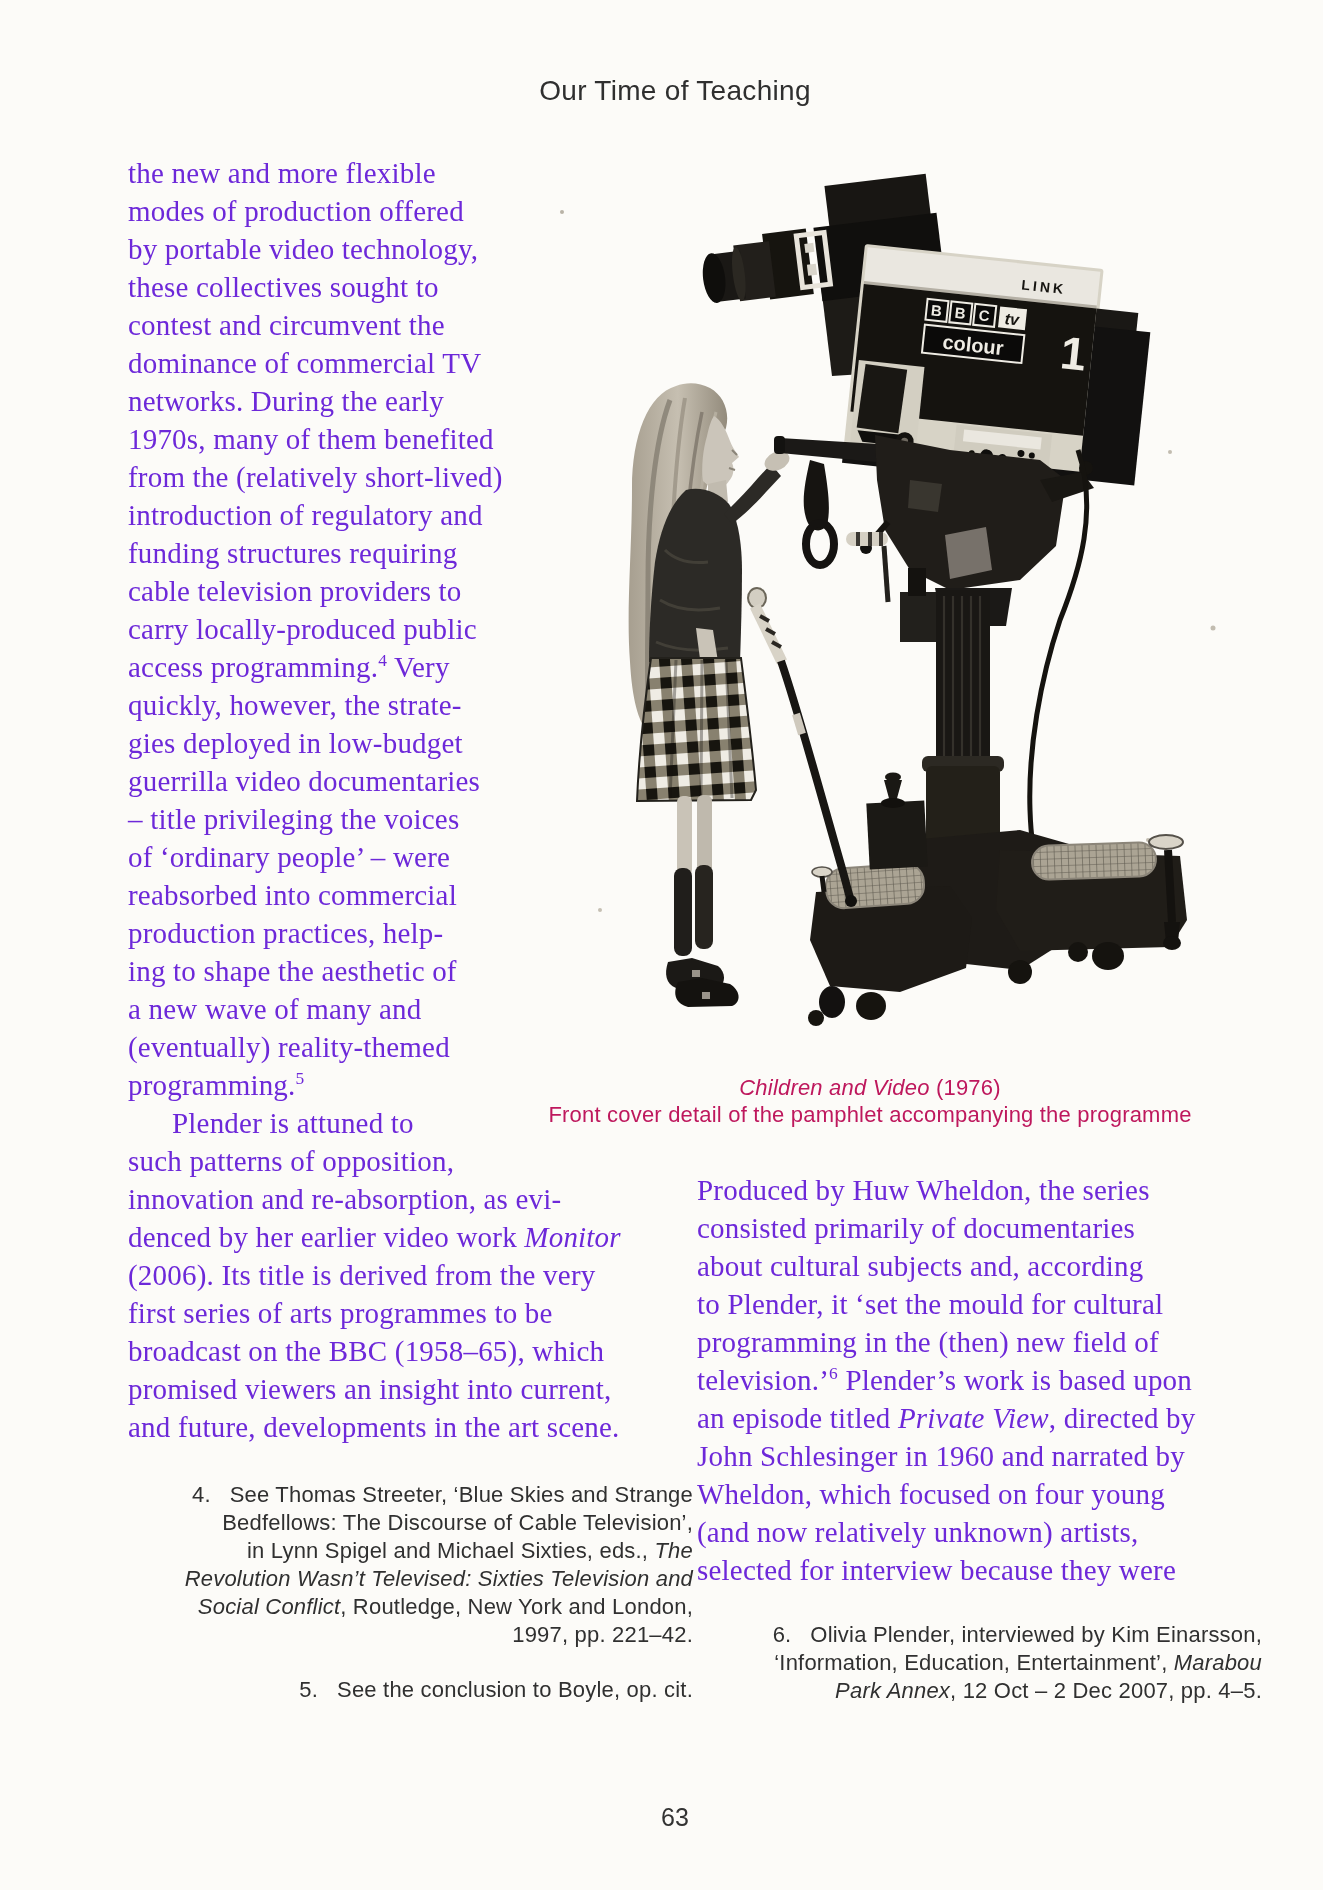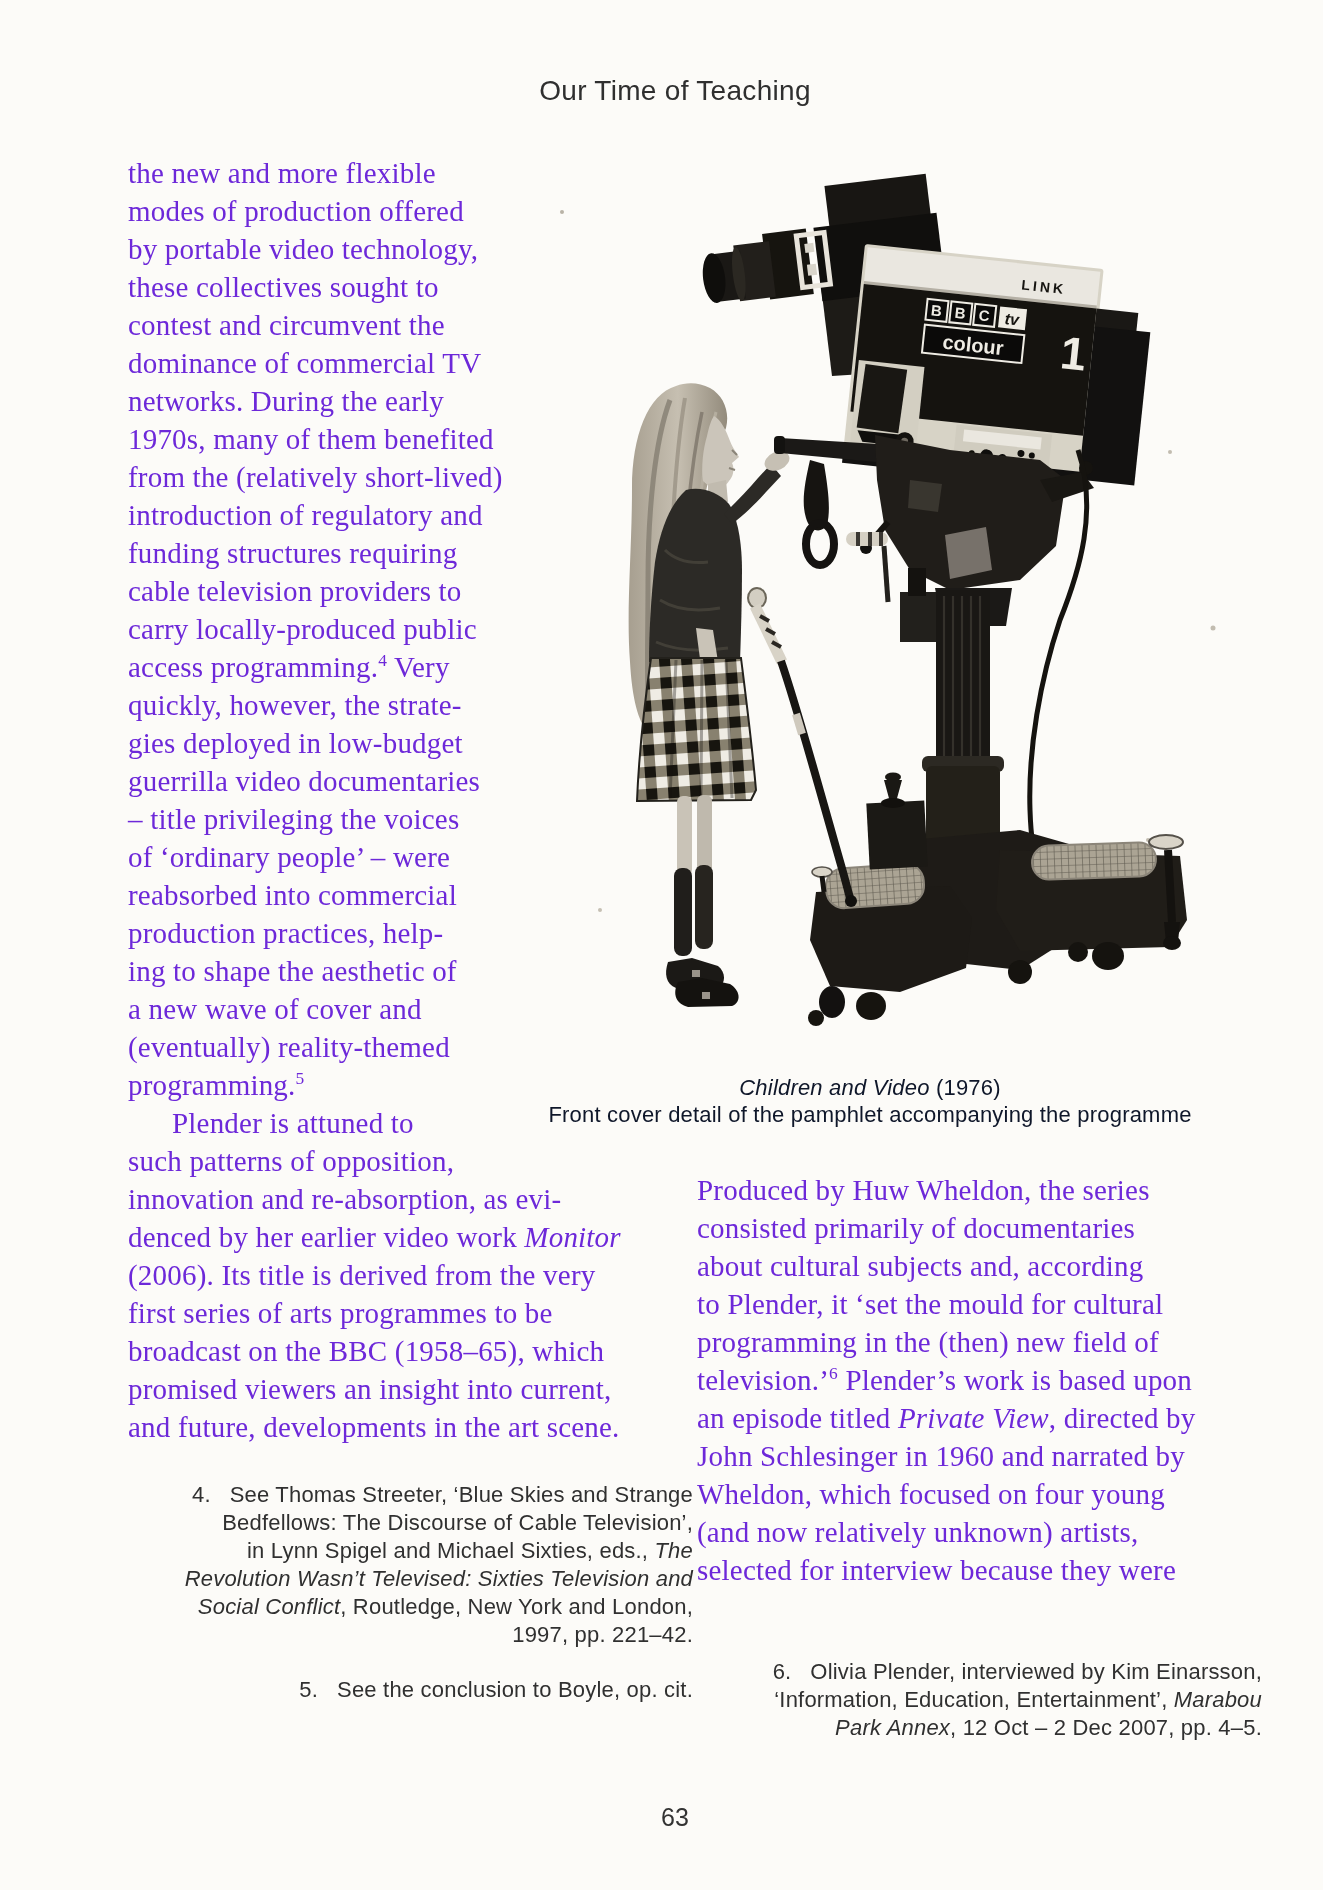--- a/index.html
+++ b/index.html
@@ -19,26 +19,26 @@
   .sup{font-size:0.6em;vertical-align:super;line-height:0;}
   .ind{text-indent:44px;}
   #header{
     left:128px;top:76px;width:1094px;text-align:center;
     font-size:28px;line-height:30px;color:#2f2f2f;letter-spacing:0.3px;
   }
   #left-col{left:128px;top:154px;width:565px;}
   #right-col{left:697px;top:1171px;width:565px;}
   #caption{
     left:520px;top:1074px;width:700px;text-align:center;
-    font-size:22px;line-height:27px;color:#0f172a;letter-spacing:0.2px;
+    font-size:22px;line-height:27px;color:#be185d;letter-spacing:0.2px;
   }
   .footnote{font-size:22px;line-height:28px;color:#303030;letter-spacing:0.2px;}
   #fn4{left:128px;top:1481px;width:565px;}
   #fn5{left:128px;top:1676px;width:565px;}
-  #fn6{left:697px;top:1621px;width:565px;margin-top:37px;}
+  #fn6{left:697px;top:1621px;width:565px;}
   #pagenum{
     left:128px;top:1803px;width:1094px;text-align:center;
     font-size:25px;color:#333;
   }
   #photo{left:480px;top:150px;width:770px;height:900px;}
 </style>
 </head>
 <body>
 
 <div id="header" class="abs sans">Our Time of Teaching</div>
@@ -59,21 +59,21 @@
     <div class="tl"><span>carry locally-produced public</span></div>
     <div class="tl"><span>access programming.</span><span class="sup">4</span><span> Very</span></div>
     <div class="tl"><span>quickly, however, the strate-</span></div>
     <div class="tl"><span>gies deployed in low-budget</span></div>
     <div class="tl"><span>guerrilla video documentaries</span></div>
     <div class="tl"><span>– title privileging the voices</span></div>
     <div class="tl"><span>of ‘ordinary people’ – were</span></div>
     <div class="tl"><span>reabsorbed into commercial</span></div>
     <div class="tl"><span>production practices, help-</span></div>
     <div class="tl"><span>ing to shape the aesthetic of</span></div>
-    <div class="tl"><span>a new wave of cover and</span></div>
+    <div class="tl"><span>a new wave of many and</span></div>
     <div class="tl"><span>(eventually) reality-themed</span></div>
     <div class="tl"><span>programming.</span><span class="sup">5</span></div>
     <div class="tl ind"><span>Plender is attuned to</span></div>
     <div class="tl"><span>such patterns of opposition,</span></div>
     <div class="tl"><span>innovation and re-absorption, as evi-</span></div>
     <div class="tl"><span>denced by her earlier video work </span><span class="it">Monitor</span></div>
     <div class="tl"><span>(2006). Its title is derived from the very</span></div>
     <div class="tl"><span>first series of arts programmes to be</span></div>
     <div class="tl"><span>broadcast on the BBC (1958–65), which</span></div>
     <div class="tl"><span>promised viewers an insight into current,</span></div>

